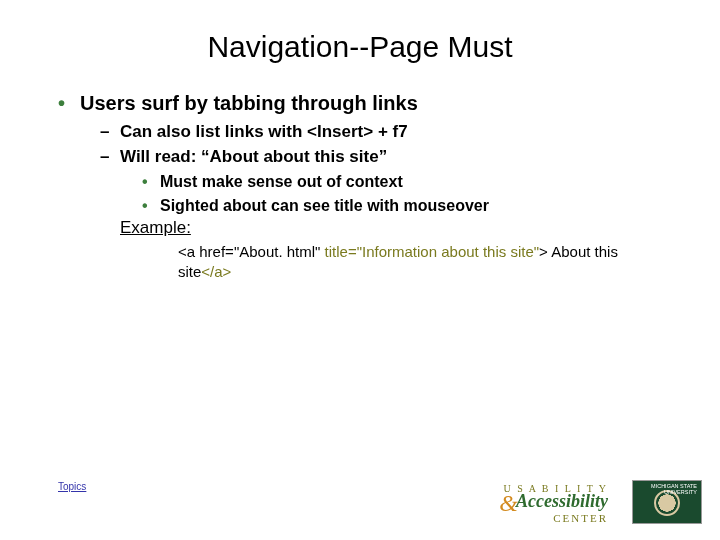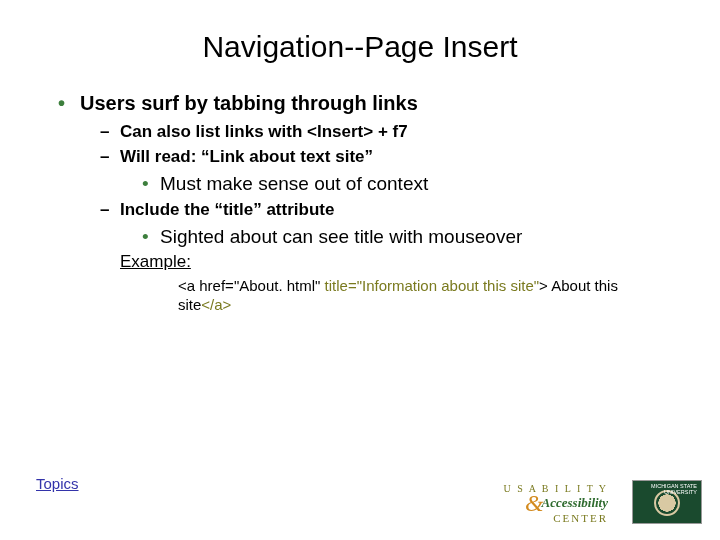--- a/index.html
+++ b/index.html
@@ -43,22 +43,22 @@
     margin-bottom: 3px;
     line-height: 1.3;
   }
   .lvl2::before {
     content: "–";
     position: absolute;
     left: 50px;
     color: #000;
   }
   .lvl3 {
-    font-size: 19px;
-    font-weight: normal;
+    font-size: 16px;
+    font-weight: bold;
     padding-left: 110px;
     position: relative;
     margin-bottom: 2px;
     line-height: 1.35;
   }
   .lvl3::before {
     content: "•";
     position: absolute;
     left: 92px;
     color: #3d7f3d;
@@ -71,43 +71,43 @@
   }
   .example-code {
     font-size: 15px;
     margin-left: 128px;
     margin-right: 30px;
     line-height: 1.3;
   }
   .olive { color: #7a7a1f; }
   .topics-link {
     position: absolute;
-    left: 36px;
+    left: 58px;
     bottom: 48px;
-    font-size: 15px;
+    font-size: 10px;
     color: #3333aa;
     text-decoration: underline;
     cursor: pointer;
   }
   .logos {
     position: absolute;
     right: 18px;
     bottom: 16px;
     display: flex;
     align-items: flex-end;
     gap: 24px;
   }
   .logo-uac {
     font-family: Georgia, serif;
     text-align: right;
     line-height: 0.9;
   }
   .logo-uac .usab { font-size: 10px; letter-spacing: 2px; color: #7a7a1f; }
   .logo-uac .amp { font-size: 24px; color: #d38a1e; font-style: italic; display:inline-block; vertical-align:middle; margin-right:-2px;}
-  .logo-uac .acc { font-size: 13px; color: #2f6b2f; font-style: italic; font-weight: bold;}
+  .logo-uac .acc { font-size: 18px; color: #2f6b2f; font-style: italic; font-weight: bold;}
   .logo-uac .center { font-size: 11px; letter-spacing: 2px; color: #7a7a1f; display:block; text-align:right;}
   .logo-msu {
     width: 70px;
     height: 44px;
     border: 1px solid #999;
     background: linear-gradient(#1a4a2e,#1a4a2e);
     color: #fff;
     font-size: 6px;
     display: flex;
     flex-direction: column;
@@ -121,28 +121,27 @@
     background: radial-gradient(circle,#d9c9a3 55%, #1a4a2e 56%);
     border: 2px solid #d9c9a3;
     margin-top:2px;
   }
   .logo-msu .txt { position:absolute; top:3px; right:4px; line-height:1; font-size:5.5px; text-align:right;}
 </style>
 </head>
 <body>
 
 <div class="slide">
-  <h1 class="title">Navigation--Page Insert</h1>
+  <h1 class="title">Navigation--Page Must</h1>
 
   <ul>
     <li class="lvl1">Users surf by tabbing through links</li>
     <li class="lvl2">Can also list links with &lt;Insert&gt; + f7</li>
-    <li class="lvl2">Will read: “Link about text site”</li>
+    <li class="lvl2">Will read: “About about this site”</li>
     <li class="lvl3">Must make sense out of context</li>
-    <li class="lvl2">Include the “title” attribute</li>
     <li class="lvl3">Sighted about can see title with mouseover</li>
   </ul>
 
   <div class="example-label"><span>Example:</span></div>
   <div class="example-code">
     <span>&lt;a href="About. html" </span><span class="olive">title="Information about this site"</span><span>&gt; About this site</span><span class="olive">&lt;/a&gt;</span>
   </div>
 </div>
 
 <a class="topics-link">Topics</a>

